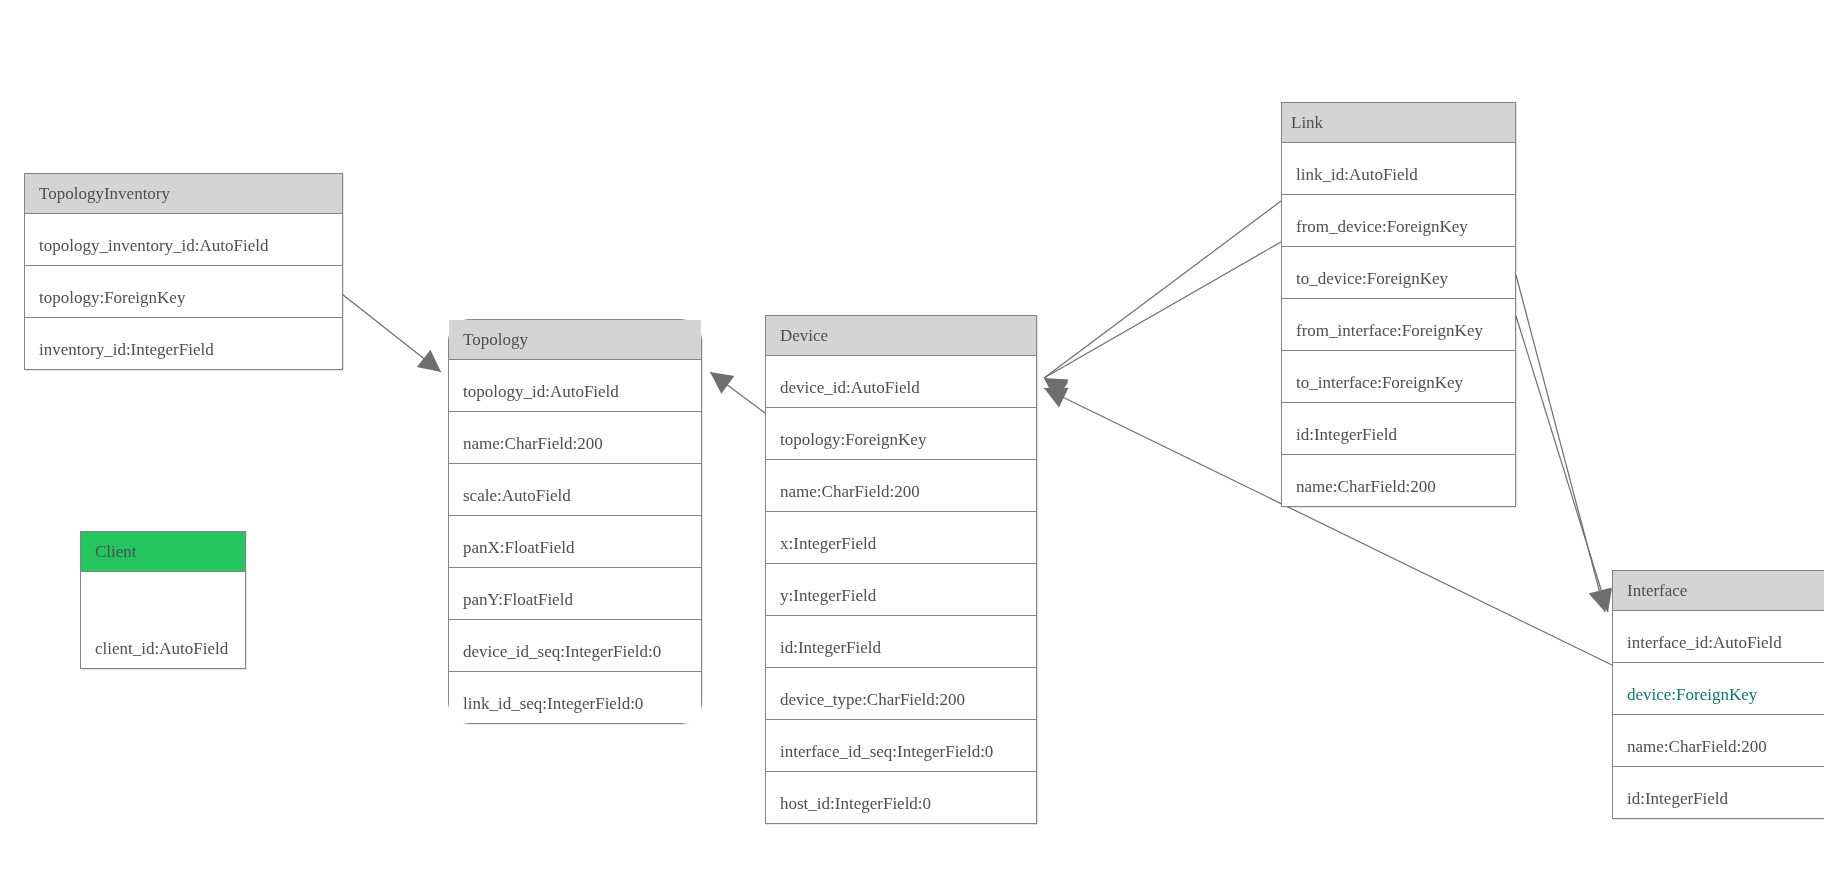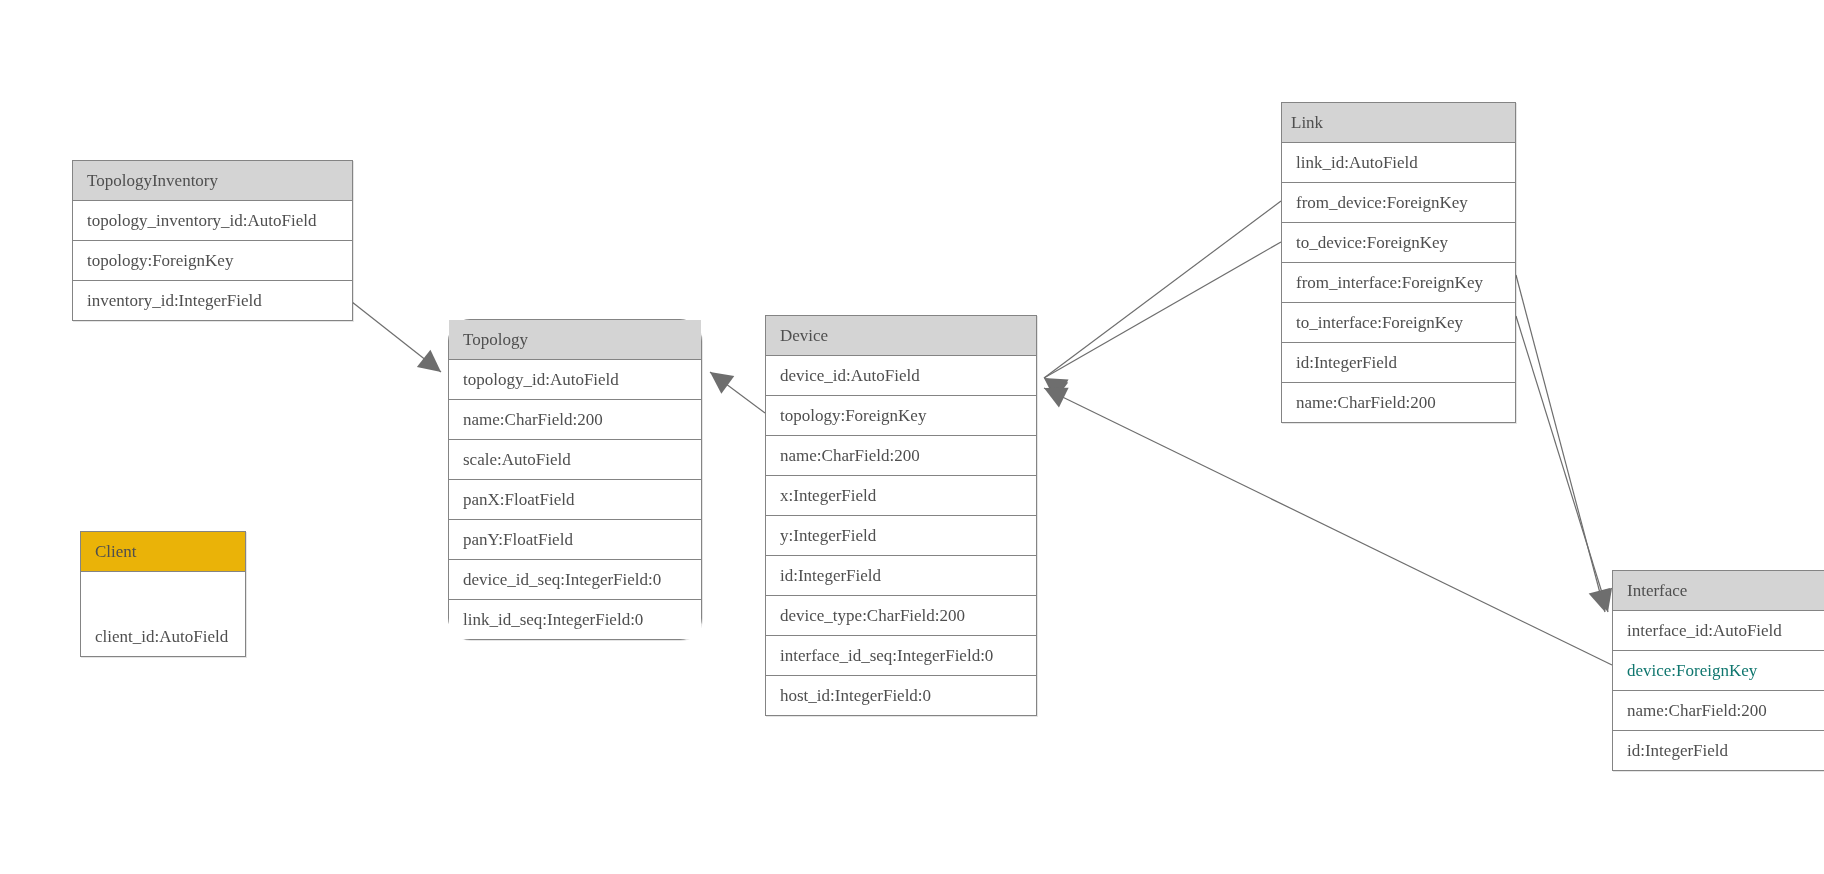--- a/index.html
+++ b/index.html
@@ -44,21 +44,21 @@
   }
   .entity-rows {
     display: block;
   }
   .entity-row {
     box-sizing: border-box;
     border-bottom: 1px solid #848484;
     color: #4f4f4f;
     font-size: 17px;
     line-height: 1;
-    padding: 11px 0 11px 14px;
+    padding: 23px 0 11px 14px;
     white-space: nowrap;
     overflow: hidden;
     background: #ffffff;
   }
   .entity-row:last-child {
     border-bottom: none;
   }
 </style>
 </head>
 <body>
@@ -76,30 +76,30 @@
       <polygon points="0,0 -22,-11 -22,11" fill="#6e6e6e" transform="translate(1044,378) rotate(210)"></polygon>
       <path d="M 1612,665 L 1044,388" fill="none" stroke="#6e6e6e" stroke-width="1.2"></path>
       <polygon points="0,0 -22,-11 -22,11" fill="#6e6e6e" transform="translate(1044,388) rotate(206)"></polygon>
       <path d="M 1516,275 L 1605,612" fill="none" stroke="#6e6e6e" stroke-width="1.2"></path>
       <polygon points="0,0 -22,-11 -22,11" fill="#6e6e6e" transform="translate(1605,612) rotate(75)"></polygon>
       <path d="M 1516,316 L 1608,612" fill="none" stroke="#6e6e6e" stroke-width="1.2"></path>
       <polygon points="0,0 -22,-11 -22,11" fill="#6e6e6e" transform="translate(1608,612) rotate(73)"></polygon>
     </svg>
 
   <div id="entities-layer">
-      <div class="entity" style="left: 24px; top: 160px; width: 281px; border-color: rgb(132, 132, 132); margin-left: 48px;">
+      <div class="entity" style="left: 24px; top: 173px; width: 319px; border-color: rgb(132, 132, 132);">
         <div class="entity-header" style="background: rgb(212, 212, 212); color: rgb(79, 79, 79); border-bottom-color: rgb(132, 132, 132);">TopologyInventory</div>
         <div class="entity-rows">
           <div class="entity-row" style="color: rgb(79, 79, 79); border-bottom-color: rgb(132, 132, 132);">topology_inventory_id:AutoField</div>
           <div class="entity-row" style="color: rgb(79, 79, 79); border-bottom-color: rgb(132, 132, 132);">topology:ForeignKey</div>
           <div class="entity-row" style="color: rgb(79, 79, 79); border-bottom-color: rgb(132, 132, 132);">inventory_id:IntegerField</div>
         </div>
       </div>
       <div class="entity" style="left: 80px; top: 531px; width: 166px; border-color: rgb(132, 132, 132);">
-        <div class="entity-header" style="background: #eab308; color: rgb(79, 79, 79); border-bottom-color: rgb(132, 132, 132);">Client</div>
+        <div class="entity-header" style="background: #22c55e; color: rgb(79, 79, 79); border-bottom-color: rgb(132, 132, 132);">Client</div>
         <div class="entity-rows">
           <div class="entity-row" style="color: rgb(79, 79, 79); border-bottom-color: rgb(132, 132, 132); margin-top: 45px;">client_id:AutoField</div>
         </div>
       </div>
       <div class="entity" style="left: 448px; top: 319px; width: 254px; border-color: rgb(132, 132, 132); border-radius: 22px;">
         <div class="entity-header" style="background: rgb(212, 212, 212); color: rgb(79, 79, 79); border-bottom-color: rgb(132, 132, 132);">Topology</div>
         <div class="entity-rows">
           <div class="entity-row" style="color: rgb(79, 79, 79); border-bottom-color: rgb(132, 132, 132);">topology_id:AutoField</div>
           <div class="entity-row" style="color: rgb(79, 79, 79); border-bottom-color: rgb(132, 132, 132);">name:CharField:200</div>
           <div class="entity-row" style="color: rgb(79, 79, 79); border-bottom-color: rgb(132, 132, 132);">scale:AutoField</div>

